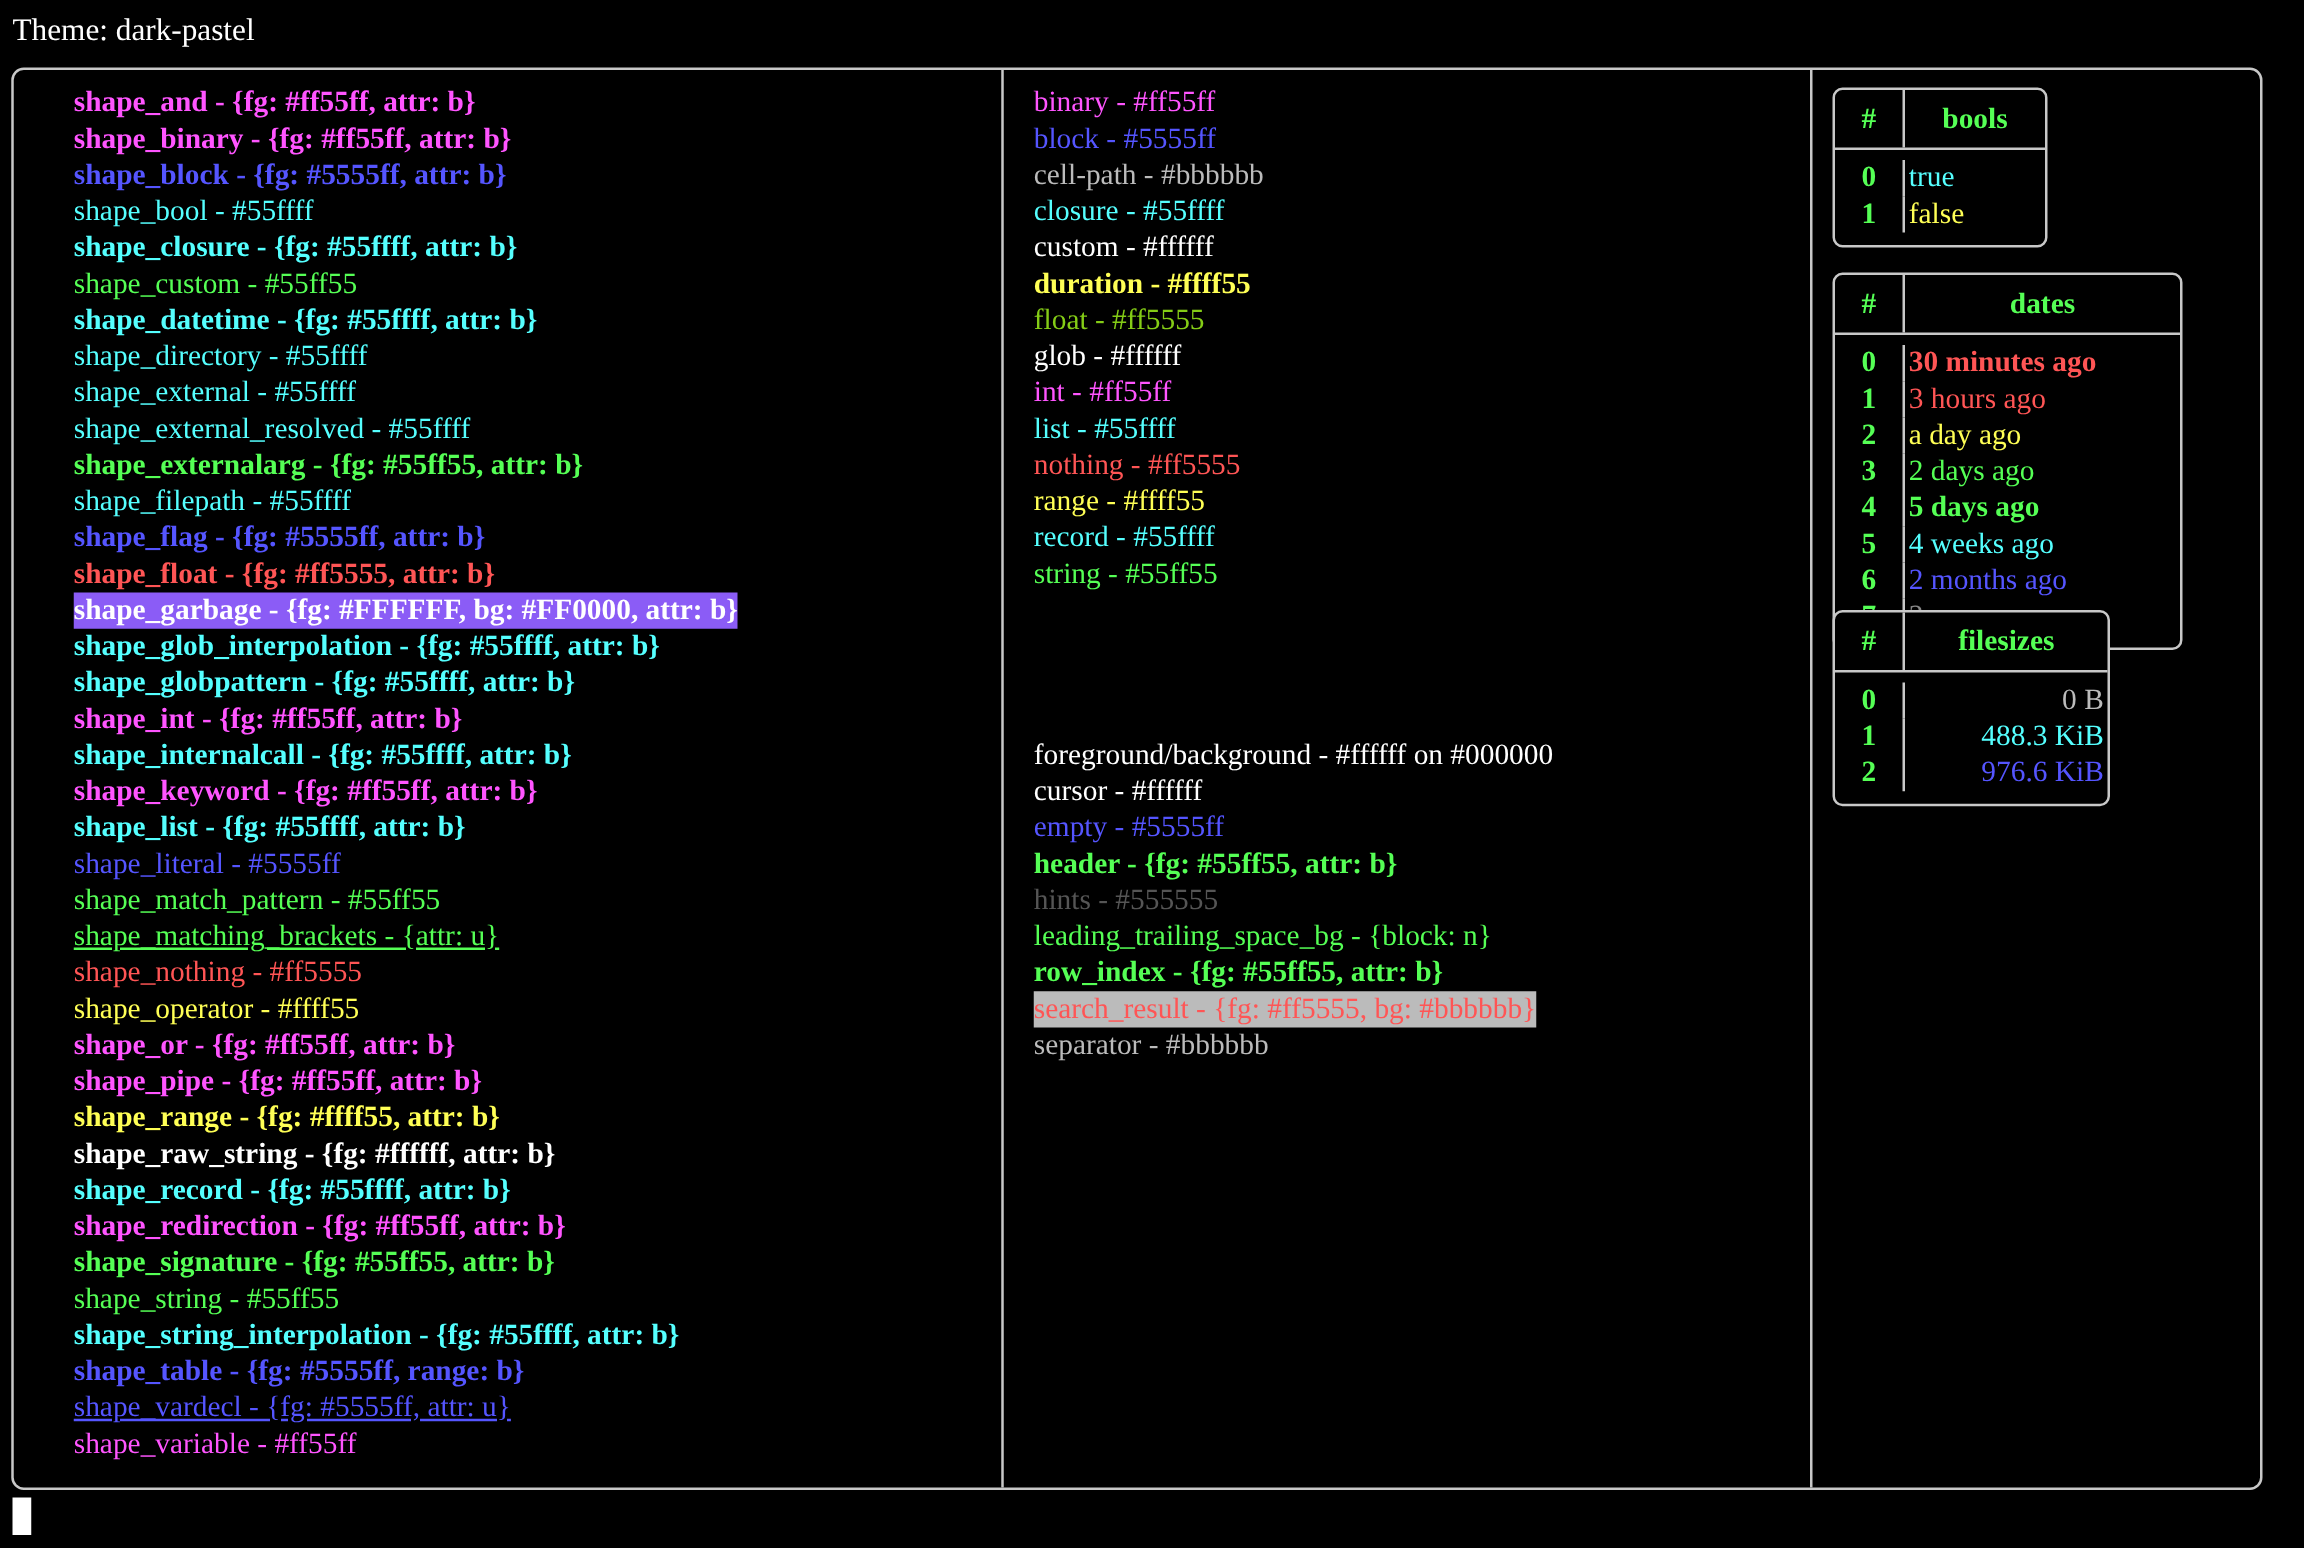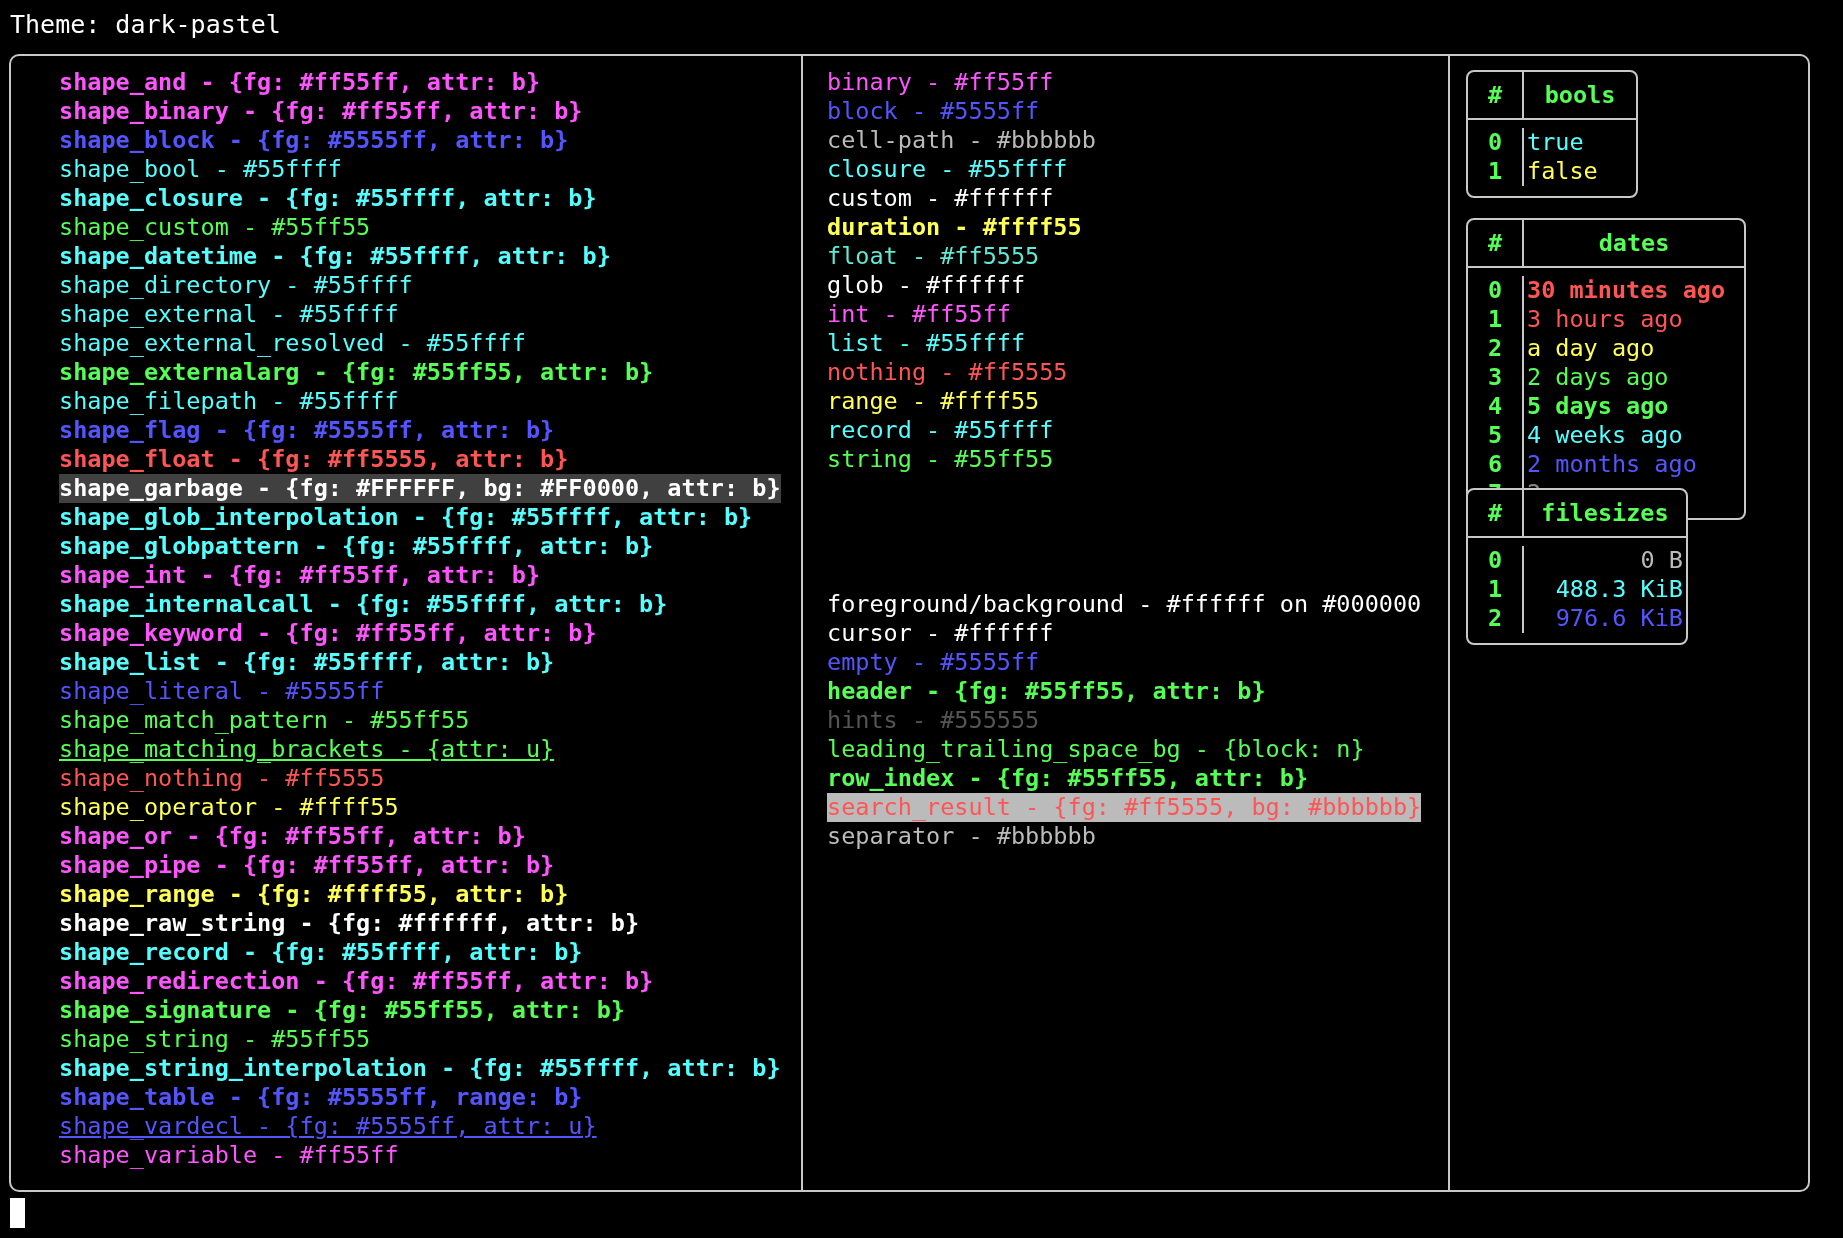--- a/index.html
+++ b/index.html
@@ -12,20 +12,21 @@
     height: 1238px;
     overflow: hidden;
     font-family: "DejaVu Sans Mono", "Liberation Mono", monospace;
     color: #ffffff;
   }
   #root {
     position: relative;
     width: 1586px;
     height: 1238px;
     background: #000000;
+    font-family: Liberation Serif, serif;
   }
 
   
   #theme-line {
     position: absolute;
     left: 10px;
     top: 8px;
     font-size: 25px;
     line-height: 34px;
     color: #ffffff;
@@ -171,21 +172,21 @@
           <div class="line b" style="color: rgb(85, 255, 255);">shape_closure - {fg: #55ffff, attr: b}</div>
           <div class="line" style="color: rgb(85, 255, 85);">shape_custom - #55ff55</div>
           <div class="line b" style="color: rgb(85, 255, 255);">shape_datetime - {fg: #55ffff, attr: b}</div>
           <div class="line" style="color: rgb(85, 255, 255);">shape_directory - #55ffff</div>
           <div class="line" style="color: rgb(85, 255, 255);">shape_external - #55ffff</div>
           <div class="line" style="color: rgb(85, 255, 255);">shape_external_resolved - #55ffff</div>
           <div class="line b" style="color: rgb(85, 255, 85);">shape_externalarg - {fg: #55ff55, attr: b}</div>
           <div class="line" style="color: rgb(85, 255, 255);">shape_filepath - #55ffff</div>
           <div class="line b" style="color: rgb(85, 85, 255);">shape_flag - {fg: #5555ff, attr: b}</div>
           <div class="line b" style="color: rgb(255, 85, 85);">shape_float - {fg: #ff5555, attr: b}</div>
-          <div class="line b" style="color: rgb(255, 255, 255); background: #404040;">shape_garbage - {fg: #FFFFFF, bg: #FF0000, attr: b}</div>
+          <div class="line b" style="color: rgb(255, 255, 255); background: #8b5cf6;">shape_garbage - {fg: #FFFFFF, bg: #FF0000, attr: b}</div>
           <div class="line b" style="color: rgb(85, 255, 255);">shape_glob_interpolation - {fg: #55ffff, attr: b}</div>
           <div class="line b" style="color: rgb(85, 255, 255);">shape_globpattern - {fg: #55ffff, attr: b}</div>
           <div class="line b" style="color: rgb(255, 85, 255);">shape_int - {fg: #ff55ff, attr: b}</div>
           <div class="line b" style="color: rgb(85, 255, 255);">shape_internalcall - {fg: #55ffff, attr: b}</div>
           <div class="line b" style="color: rgb(255, 85, 255);">shape_keyword - {fg: #ff55ff, attr: b}</div>
           <div class="line b" style="color: rgb(85, 255, 255);">shape_list - {fg: #55ffff, attr: b}</div>
           <div class="line" style="color: rgb(85, 85, 255);">shape_literal - #5555ff</div>
           <div class="line" style="color: rgb(85, 255, 85);">shape_match_pattern - #55ff55</div>
           <div class="line u" style="color: rgb(85, 255, 85);">shape_matching_brackets - {attr: u}</div>
           <div class="line" style="color: rgb(255, 85, 85);">shape_nothing - #ff5555</div>
@@ -206,21 +207,21 @@
     </div>
 
     <div class="col" id="col-mid">
       <div class="lines" id="mid-lines">
           <div class="line" style="color: rgb(255, 85, 255);">binary - #ff55ff</div>
           <div class="line" style="color: rgb(85, 85, 255);">block - #5555ff</div>
           <div class="line" style="color: rgb(187, 187, 187);">cell-path - #bbbbbb</div>
           <div class="line" style="color: rgb(85, 255, 255);">closure - #55ffff</div>
           <div class="line" style="color: rgb(255, 255, 255);">custom - #ffffff</div>
           <div class="line b" style="color: rgb(255, 255, 85);">duration - #ffff55</div>
-          <div class="line" style="color: #5eead4;">float - #ff5555</div>
+          <div class="line" style="color: #84cc16;">float - #ff5555</div>
           <div class="line" style="color: rgb(255, 255, 255);">glob - #ffffff</div>
           <div class="line" style="color: rgb(255, 85, 255);">int - #ff55ff</div>
           <div class="line" style="color: rgb(85, 255, 255);">list - #55ffff</div>
           <div class="line" style="color: rgb(255, 85, 85);">nothing - #ff5555</div>
           <div class="line" style="color: rgb(255, 255, 85);">range - #ffff55</div>
           <div class="line" style="color: rgb(85, 255, 255);">record - #55ffff</div>
           <div class="line" style="color: rgb(85, 255, 85);">string - #55ff55</div>
           <div class="spacer" style="height: 116px;"></div>
           <div class="line" style="color: rgb(255, 255, 255);">foreground/background - #ffffff on #000000</div>
           <div class="line" style="color: rgb(255, 255, 255);">cursor - #ffffff</div>

